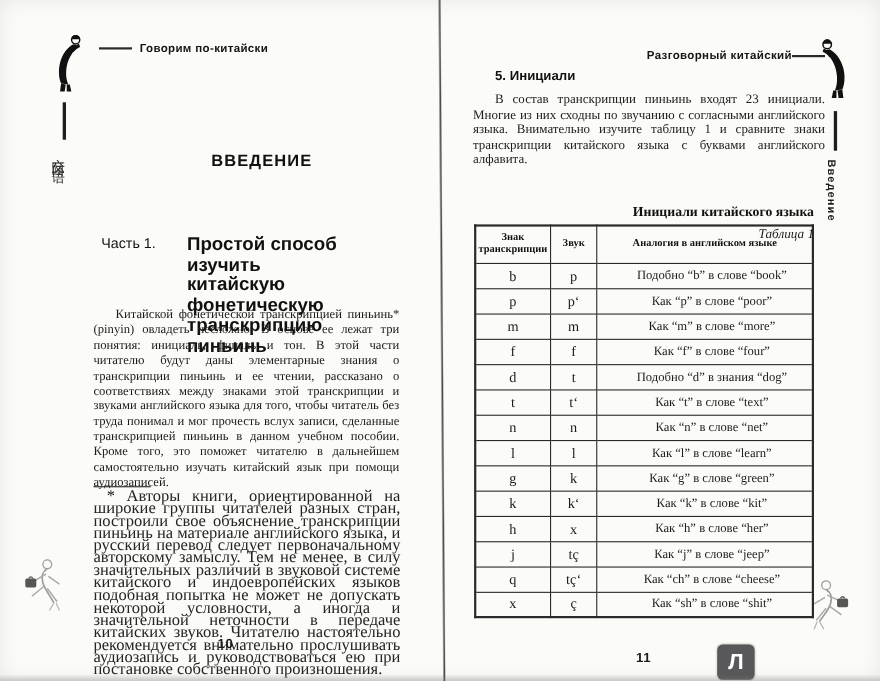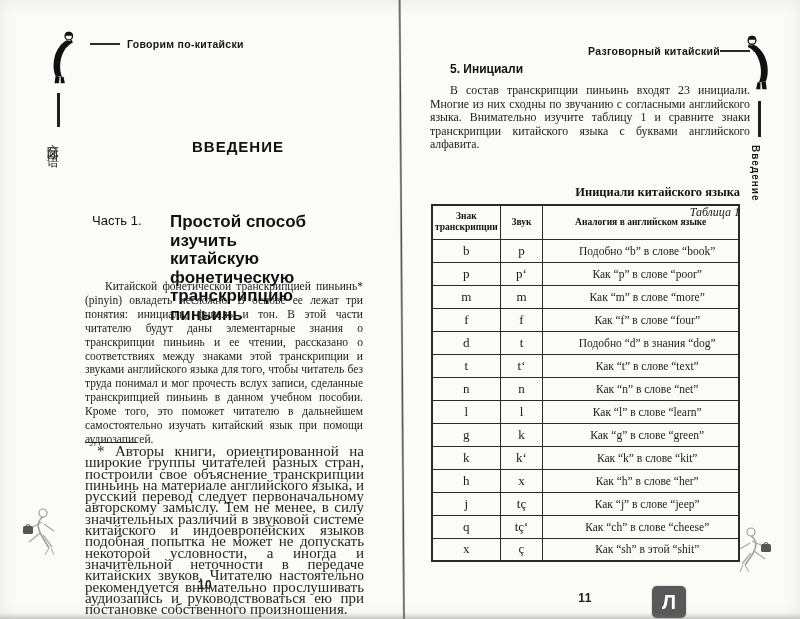--- a/index.html
+++ b/index.html
@@ -272,21 +272,21 @@
             <td class="c2">Как “j” в слове “jeep”</td>
           </tr>
           <tr>
             <td class="c0">q</td>
             <td class="c1">tç‘</td>
             <td class="c2">Как “ch” в слове “cheese”</td>
           </tr>
           <tr>
             <td class="c0">x</td>
             <td class="c1">ç</td>
-            <td class="c2">Как “sh” в этой “shit”</td>
+            <td class="c2">Как “sh” в слове “shit”</td>
           </tr>
         </tbody>
     </table>
 
     <div class="pagenum" style="left:30px; top:576px; width:310px;">11</div>
 
     <div class="sketch" style="left:330px; top:525px;">
       <svg width="46" height="52" viewBox="0 0 46 52">
         <circle cx="21" cy="7" r="4" fill="none" stroke="#8f8f8c" stroke-width="1.2"></circle>
         <path d="M21,11 C25,13 27,18 25,24 C23,30 19,34 15,40" fill="none" stroke="#8f8f8c" stroke-width="1.6"></path>

